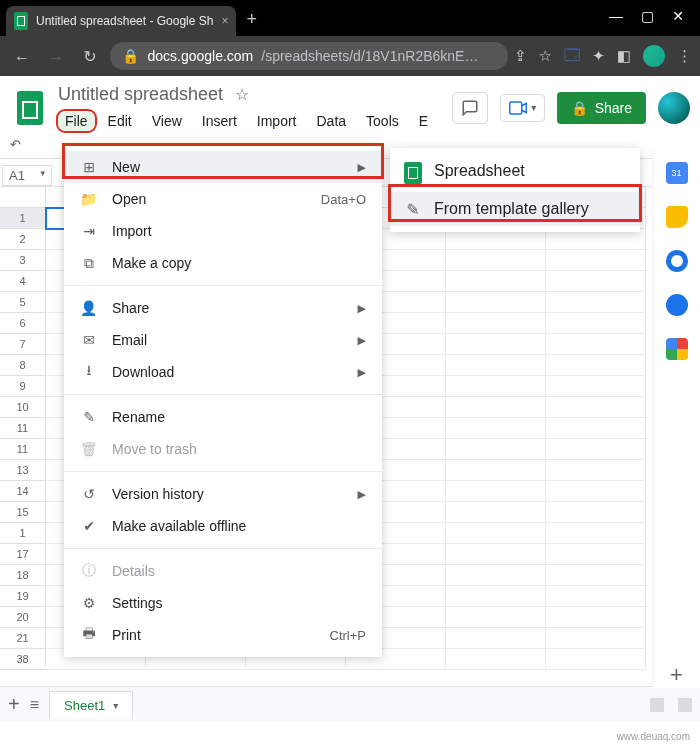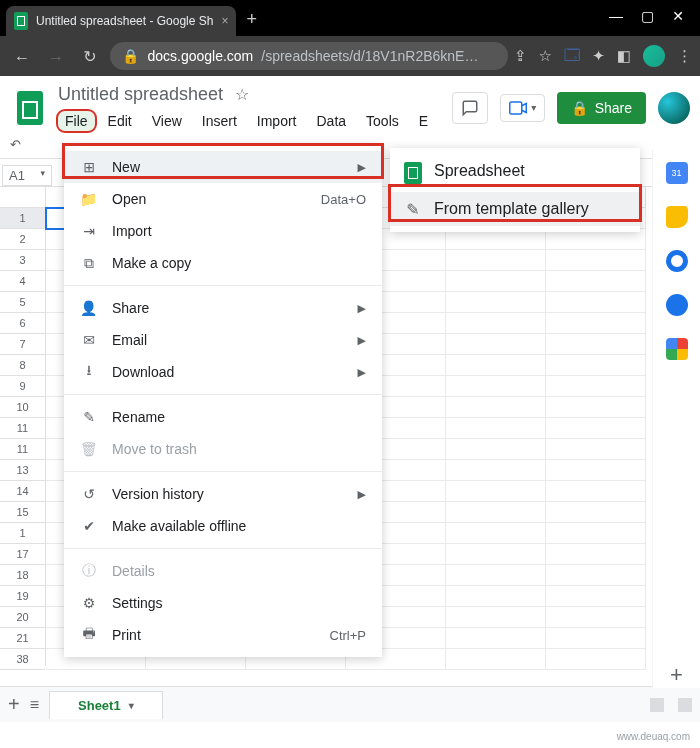--- a/index.html
+++ b/index.html
@@ -200,23 +200,23 @@
   
   .sheet-tabs {
     position:absolute; bottom:26px; left:0; right:0; height:36px;
     border-top:1px solid #e0e0e0;
     display:flex; align-items:center;
     background:#f8f9fa;
     padding: 0 8px; gap:10px;
   }
   .sheet-tab {
     background:#fff; border:1px solid #dadce0; border-bottom:none;
-    padding:6px 28px; border-radius:0;
+    padding:6px 14px; border-radius:0;
     display:flex; gap:8px; align-items:center;
-    color:#188038; font-weight:700;
+    color:#188038; font-weight:400;
   }
 
   
   .side-panel {
     position:absolute; right:0; top:150px; bottom:60px; width:48px;
     display:flex; flex-direction:column; align-items:center; gap:22px;
     padding-top:12px;
     border-left:1px solid #f1f3f4;
     background:#fff;
     z-index: 5;

